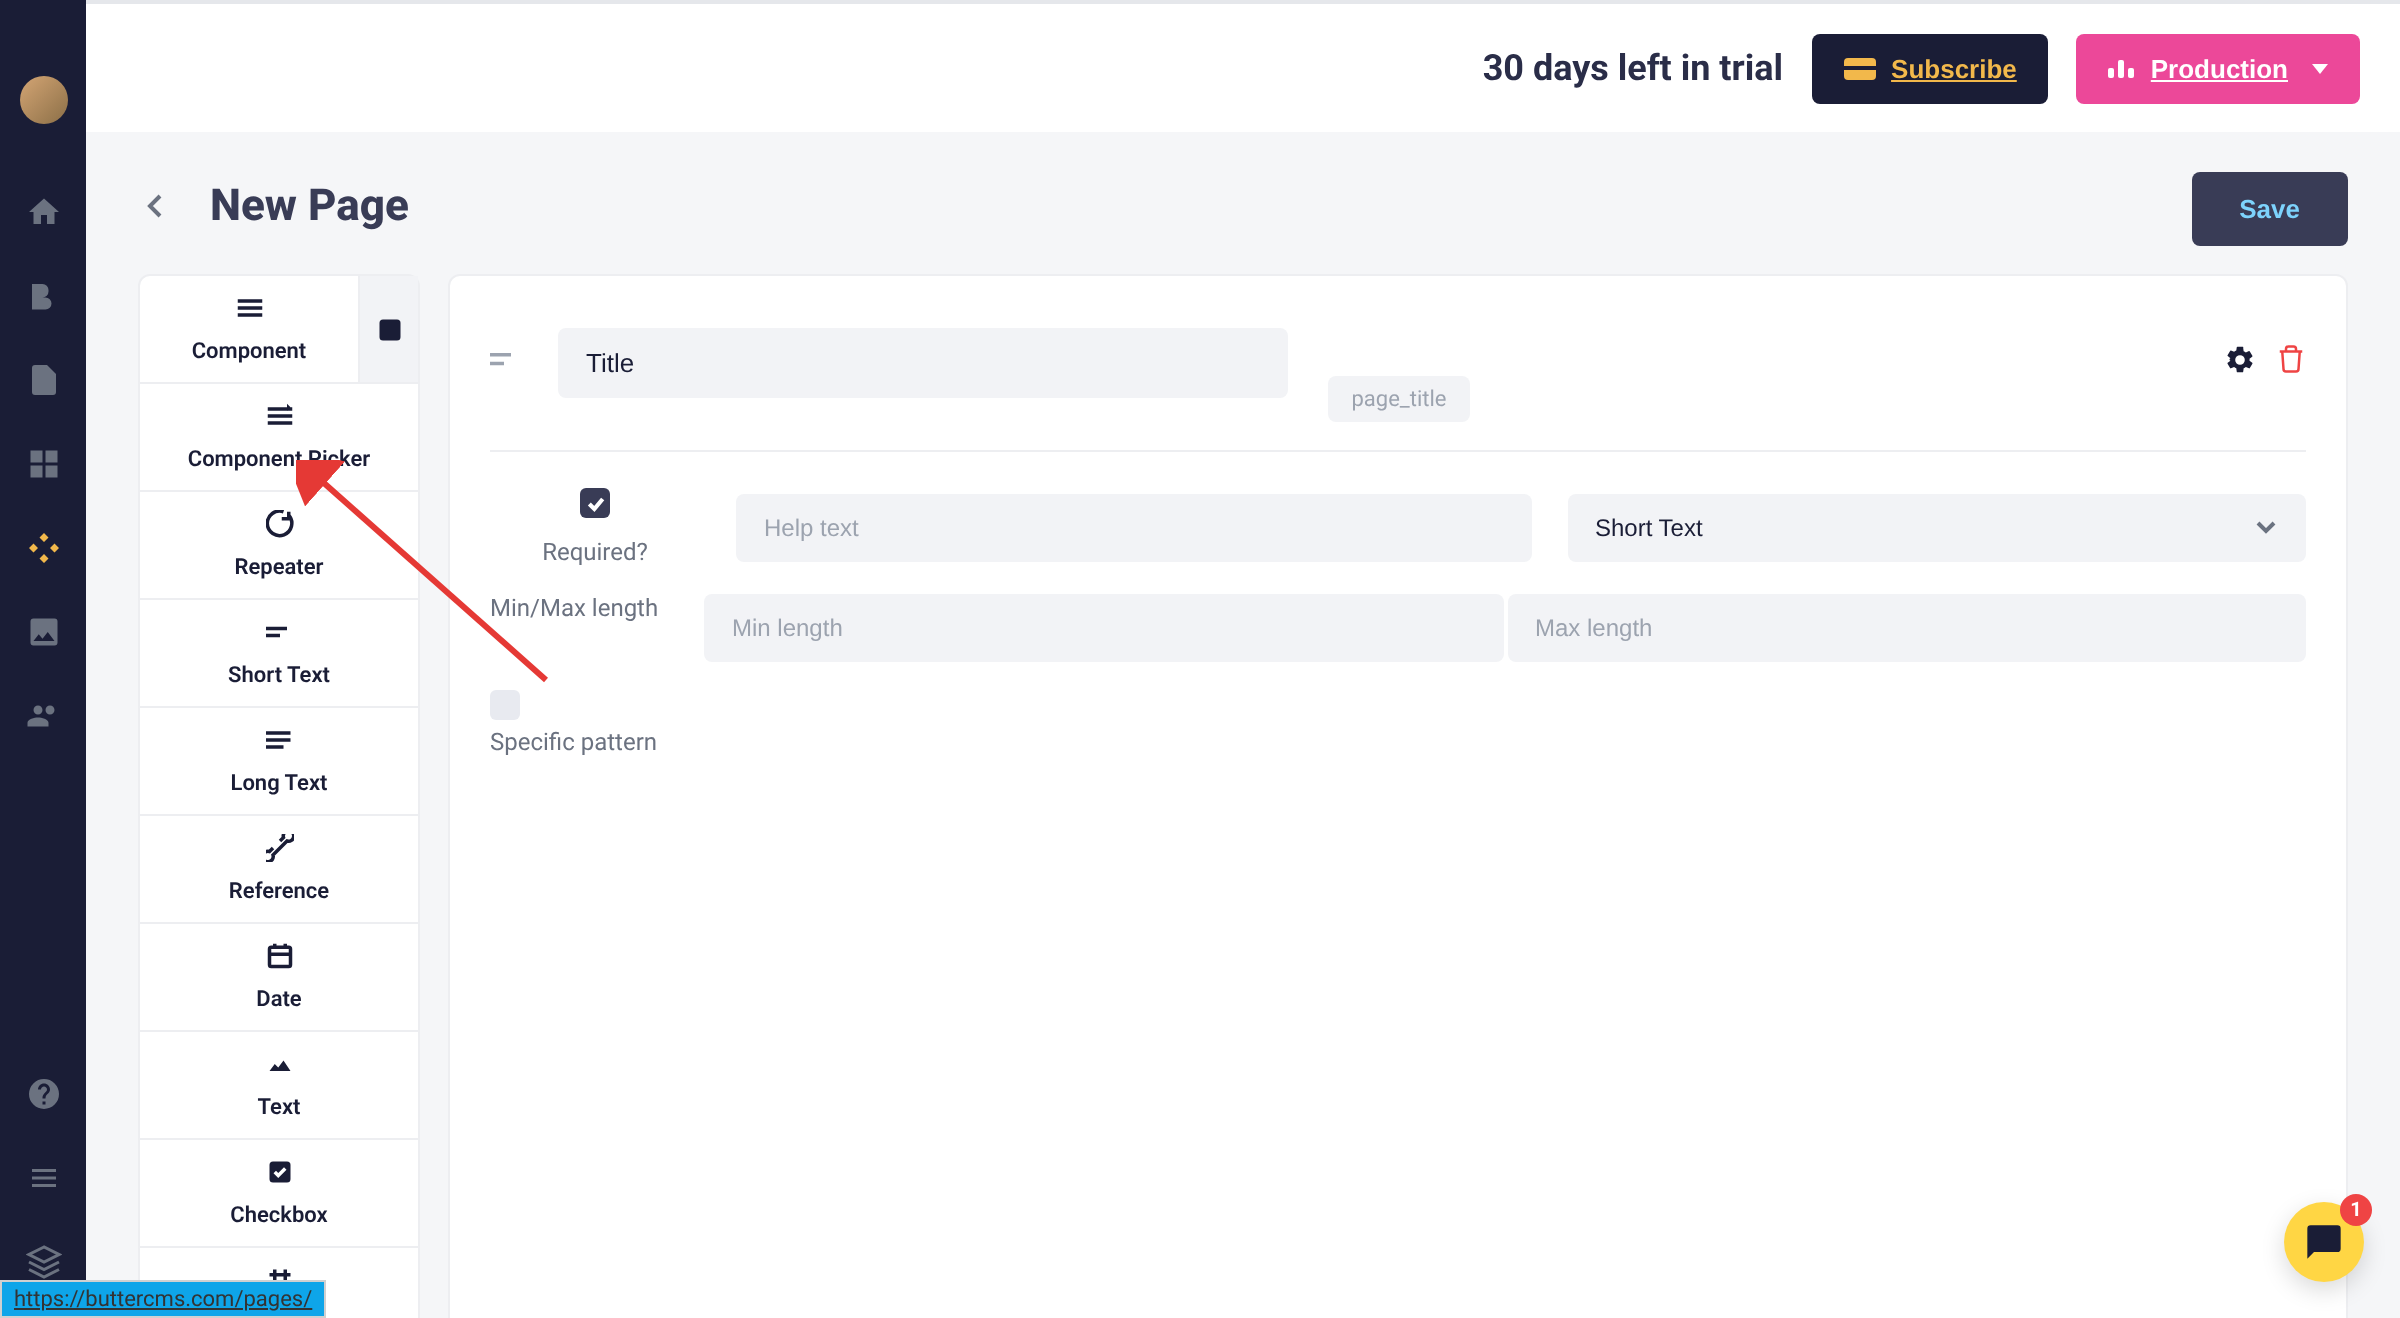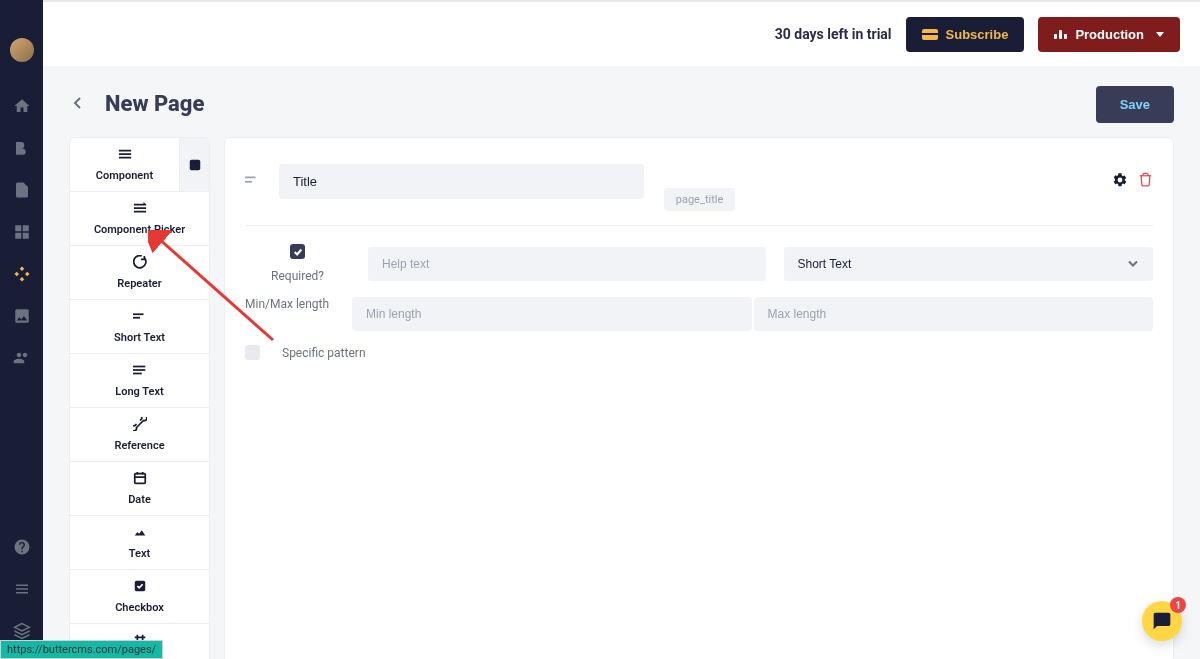--- a/index.html
+++ b/index.html
@@ -8,26 +8,26 @@
     .left-sidebar { position: absolute; left: 0; top: 0; width: 43px; height: 100%; background: #1a1d36; display: flex; flex-direction: column; align-items: center; padding-top: 38px; }
     .avatar { width: 24px; height: 24px; border-radius: 50%; background: linear-gradient(135deg, #d4a574, #8b6f47); margin-bottom: 34px; }
     .nav-icon { width: 20px; height: 20px; color: #6b7280; margin-bottom: 22px; display: flex; align-items: center; justify-content: center; cursor: pointer; }
     .nav-icon svg { width: 18px; height: 18px; }
     .nav-icon.active { color: #f2b84b; }
     .nav-bottom { margin-top: auto; margin-bottom: 18px; }
     
     .main { position: absolute; left: 43px; top: 0; right: 0; height: 100%; }
     
     .topbar { height: 66px; background: #fff; border-top: 2px solid #e5e7eb; display: flex; align-items: center; justify-content: flex-end; padding: 0 20px; gap: 14px; }
-    .trial-text { font-size: 14px; font-weight: 700; color: #2a2d48; }
-    .btn { padding: 10px 16px; border-radius: 4px; font-size: 13px; font-weight: 700; border: none; cursor: pointer; display: flex; align-items: center; gap: 8px; }
+    .trial-text { font-size: 18px; font-weight: 700; color: #2a2d48; }
+    .btn { padding: 10px 16px; border-radius: 4px; font-size: 13px; font-weight: 700; border: none; cursor: pointer; display: flex; align-items: center; gap: 8px; text-decoration: underline; }
     .btn-subscribe { background: #1a1d36; color: #f2b84b; }
     .subscribe-card { width: 16px; height: 11px; background: #f2b84b; border-radius: 2px; position: relative; }
     .subscribe-card::after { content: ''; position: absolute; top: 4px; left: 0; right: 0; height: 2px; background: #1a1d36; }
-    .btn-production { background: #7f1d1d; color: #fff; }
+    .btn-production { background: #ec4899; color: #fff; }
     .prod-icon { display: flex; gap: 2px; align-items: flex-end; }
     .prod-icon span { width: 3px; background: #fff; border-radius: 1px; }
     .prod-icon span:nth-child(1) { height: 5px; }
     .prod-icon span:nth-child(2) { height: 9px; }
     .prod-icon span:nth-child(3) { height: 5px; }
     .chevron-down { width: 0; height: 0; border-left: 4px solid transparent; border-right: 4px solid transparent; border-top: 5px solid #fff; margin-left: 4px; }
     
     .page-header { padding: 20px 26px 14px; display: flex; align-items: center; justify-content: space-between; }
     .page-header-left { display: flex; align-items: flex-start; gap: 18px; }
     .back-btn { color: #6b7280; cursor: pointer; padding: 4px; }
@@ -63,28 +63,28 @@
     .checkbox-label { font-size: 12px; color: #6b7280; }
     .text-input { flex: 1; background: #f2f3f6; border: none; padding: 10px 14px; border-radius: 4px; font-size: 12px; color: #1a1d36; }
     .text-input::placeholder { color: #9ca3af; }
     .select-wrap { flex: 1; position: relative; }
     .select { width: 100%; background: #f2f3f6; border: none; padding: 10px 14px; border-radius: 4px; font-size: 12px; color: #1a1d36; appearance: none; cursor: pointer; }
     .select-chevron { position: absolute; right: 14px; top: 50%; transform: translateY(-50%); pointer-events: none; color: #6b7280; }
     
     .field-row3 { display: flex; align-items: flex-start; gap: 2px; margin-bottom: 14px; }
     .row3-label { width: 105px; font-size: 12px; color: #6b7280; }
     
-    .field-row4 { display: flex; align-items: center; gap: 22px; }
+    .field-row4 { display: flex; align-items: flex-start; gap: 4px; flex-direction: column; }
     
     .arrow-annotation { position: absolute; left: 148px; top: 230px; width: 130px; height: 115px; pointer-events: none; z-index: 10; }
     
     .chat-widget { position: absolute; right: 18px; bottom: 18px; width: 40px; height: 40px; border-radius: 50%; background: #ffd644; display: flex; align-items: center; justify-content: center; cursor: pointer; box-shadow: 0 4px 12px rgba(0,0,0,0.15); }
     .chat-badge { position: absolute; top: -4px; right: -4px; width: 16px; height: 16px; border-radius: 50%; background: #ef4444; color: #fff; font-size: 10px; font-weight: 700; display: flex; align-items: center; justify-content: center; }
     
-    .status-bar { position: absolute; left: 0; bottom: 0; background: #14b8a6; border: 1px solid #d0d0d0; padding: 2px 6px; font-size: 11px; color: #333; }
+    .status-bar { position: absolute; left: 0; bottom: 0; background: #0ea5e9; border: 1px solid #d0d0d0; padding: 2px 6px; font-size: 11px; color: #333; text-decoration: underline; }
   </style>
 </head>
 <body>
 
 <div class="left-sidebar">
   <div class="avatar"></div>
   <div class="nav-icon">
     <svg viewBox="0 0 24 24" fill="currentColor">
         <path d="M10 20v-6h4v6h5v-8h3L12 3 2 12h3v8z"></path>
       </svg>

